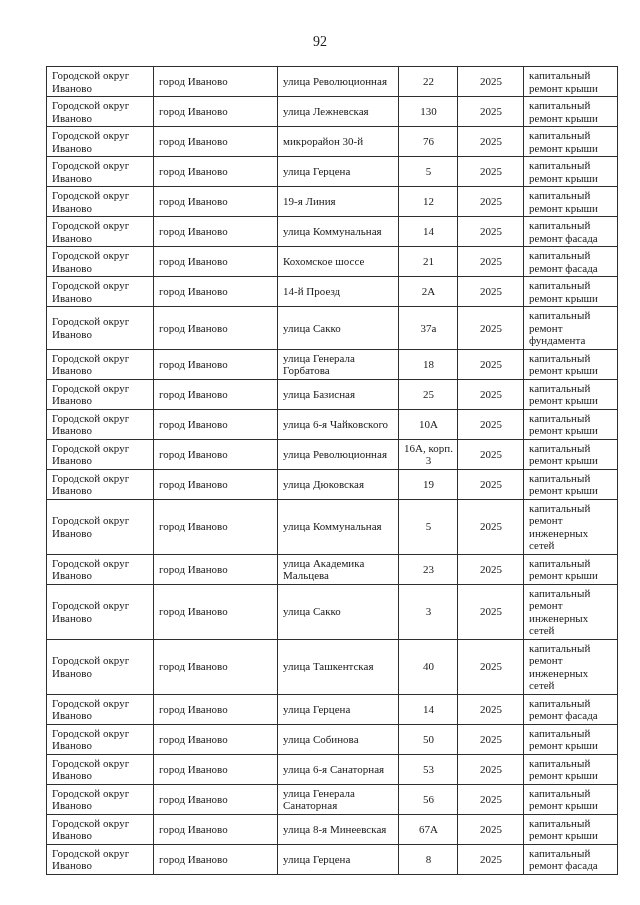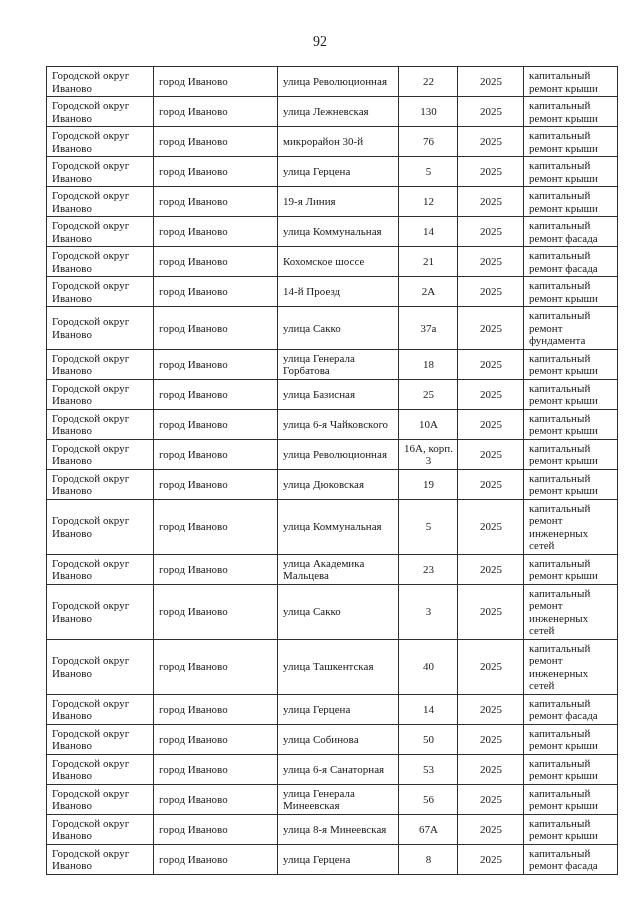--- a/index.html
+++ b/index.html
@@ -231,21 +231,21 @@
     <td class="c-muni">Городской округ Иваново</td>
     <td class="c-city">город Иваново</td>
     <td class="c-street">улица 6-я Санаторная</td>
     <td class="c-house">53</td>
     <td class="c-year">2025</td>
     <td class="c-work">капитальный ремонт крыши</td>
   </tr>
         <tr>
     <td class="c-muni">Городской округ Иваново</td>
     <td class="c-city">город Иваново</td>
-    <td class="c-street">улица Генерала Минеевская</td>
+    <td class="c-street">улица Генерала Санаторная</td>
     <td class="c-house">56</td>
     <td class="c-year">2025</td>
     <td class="c-work">капитальный ремонт крыши</td>
   </tr>
         <tr>
     <td class="c-muni">Городской округ Иваново</td>
     <td class="c-city">город Иваново</td>
     <td class="c-street">улица 8-я Минеевская</td>
     <td class="c-house">67А</td>
     <td class="c-year">2025</td>

